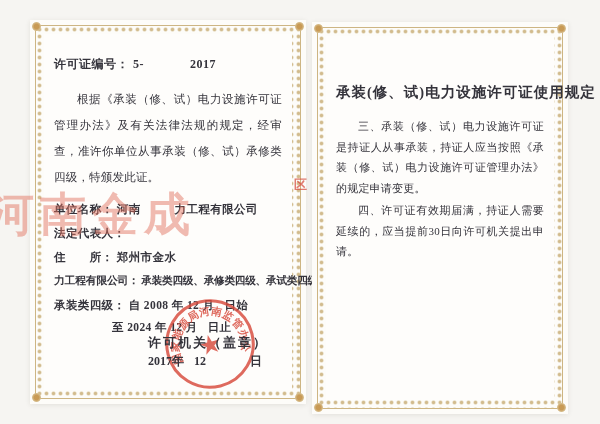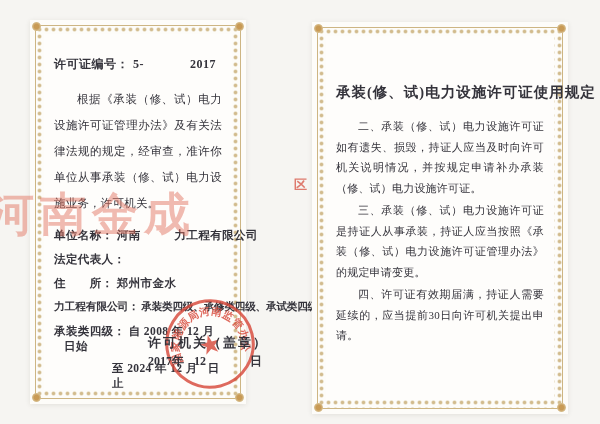--- a/index.html
+++ b/index.html
@@ -11,21 +11,21 @@
     overflow:hidden;
   }
   .scene{position:relative;width:600px;height:424px;}
 
   
   .page{
     position:absolute;
     background:#fdfcf9;
     box-shadow:0 1px 5px rgba(60,50,30,.10);
   }
-  .page-left{left:30px;top:20px;width:216px;height:384px;}
+  .page-left{left:30px;top:20px;width:276px;height:384px;}
   .page-right{left:312px;top:22px;width:256px;height:392px;}
 
   
   .band{
     position:absolute;inset:5px;
     border:1px solid #cdb583;
     background-image:radial-gradient(circle,#d2bc8e 1.2px,rgba(210,188,142,.35) 2px,transparent 2.6px);
     background-size:7px 7px;
     border-radius:3px;
   }
@@ -108,21 +108,21 @@
     <div class="corner tr"></div>
     <div class="corner bl"></div>
     <div class="corner br"></div>
     <div class="inner"></div>
 
     <div class="content-l">
       <div class="lic-line">
         <span>许可证编号：</span><span class="num">5-</span><span class="year">2017</span>
       </div>
 
-      <p class="intro">根据《承装（修、试）电力设施许可证管理办法》及有关法律法规的规定，经审查，准许你单位从事承装（修、试）电力设施业务，许可机关。</p>
+      <p class="intro">根据《承装（修、试）电力设施许可证管理办法》及有关法律法规的规定，经审查，准许你单位从事承装（修、试）承修类四级，特颁发此证。</p>
 
       <div class="frow">
         <span>单位名称：</span>
         <span class="val">河南</span><span class="gap-redact"></span><span class="val">力工程有限公司</span>
       </div>
 
       <div class="frow">
         <span>法定代表人：</span>
         <span class="val"></span>
       </div>
@@ -173,21 +173,20 @@
     <div class="band"></div>
     <div class="corner tl"></div>
     <div class="corner tr"></div>
     <div class="corner bl"></div>
     <div class="corner br"></div>
     <div class="inner"></div>
 
     <div class="content-r">
       <div class="r-title">承装(修、试)电力设施许可证使用规定</div>
       <div class="regs">
-        <p>二、承装（修、试）电力设施许可证如有遗失、损毁，持证人应当及时向许可机关说明情况，并按规定申请补办承装（修、试）电力设施许可证。</p>
         <p>三、承装（修、试）电力设施许可证是持证人从事承装，持证人应当按照《承装（修、试）电力设施许可证管理办法》的规定申请变更。</p>
         <p>四、许可证有效期届满，持证人需要延续的，应当提前30日向许可机关提出申请。</p>
 
       </div>
     </div>
   </div>
 
   <div class="watermark">河南金成</div>
   <div class="wm-fragment">区</div>
 

